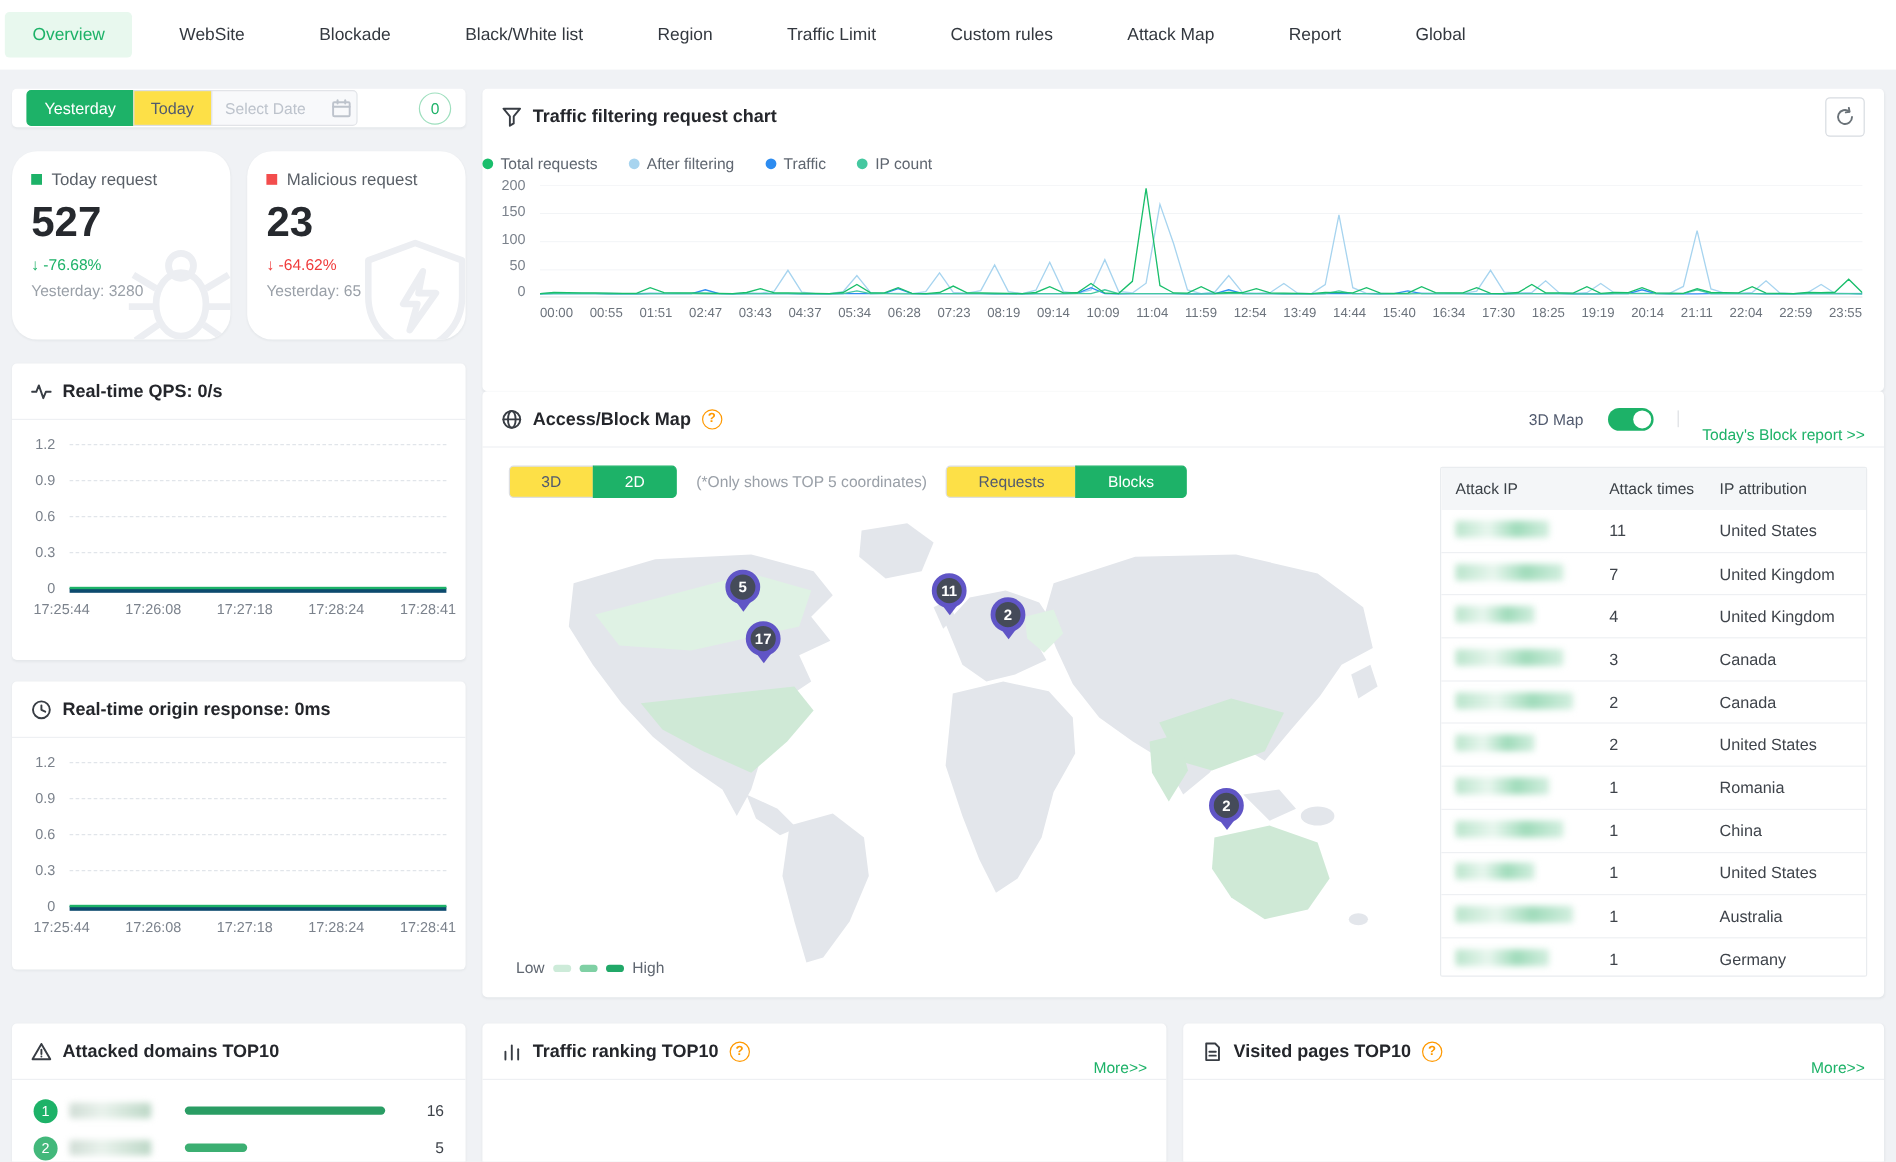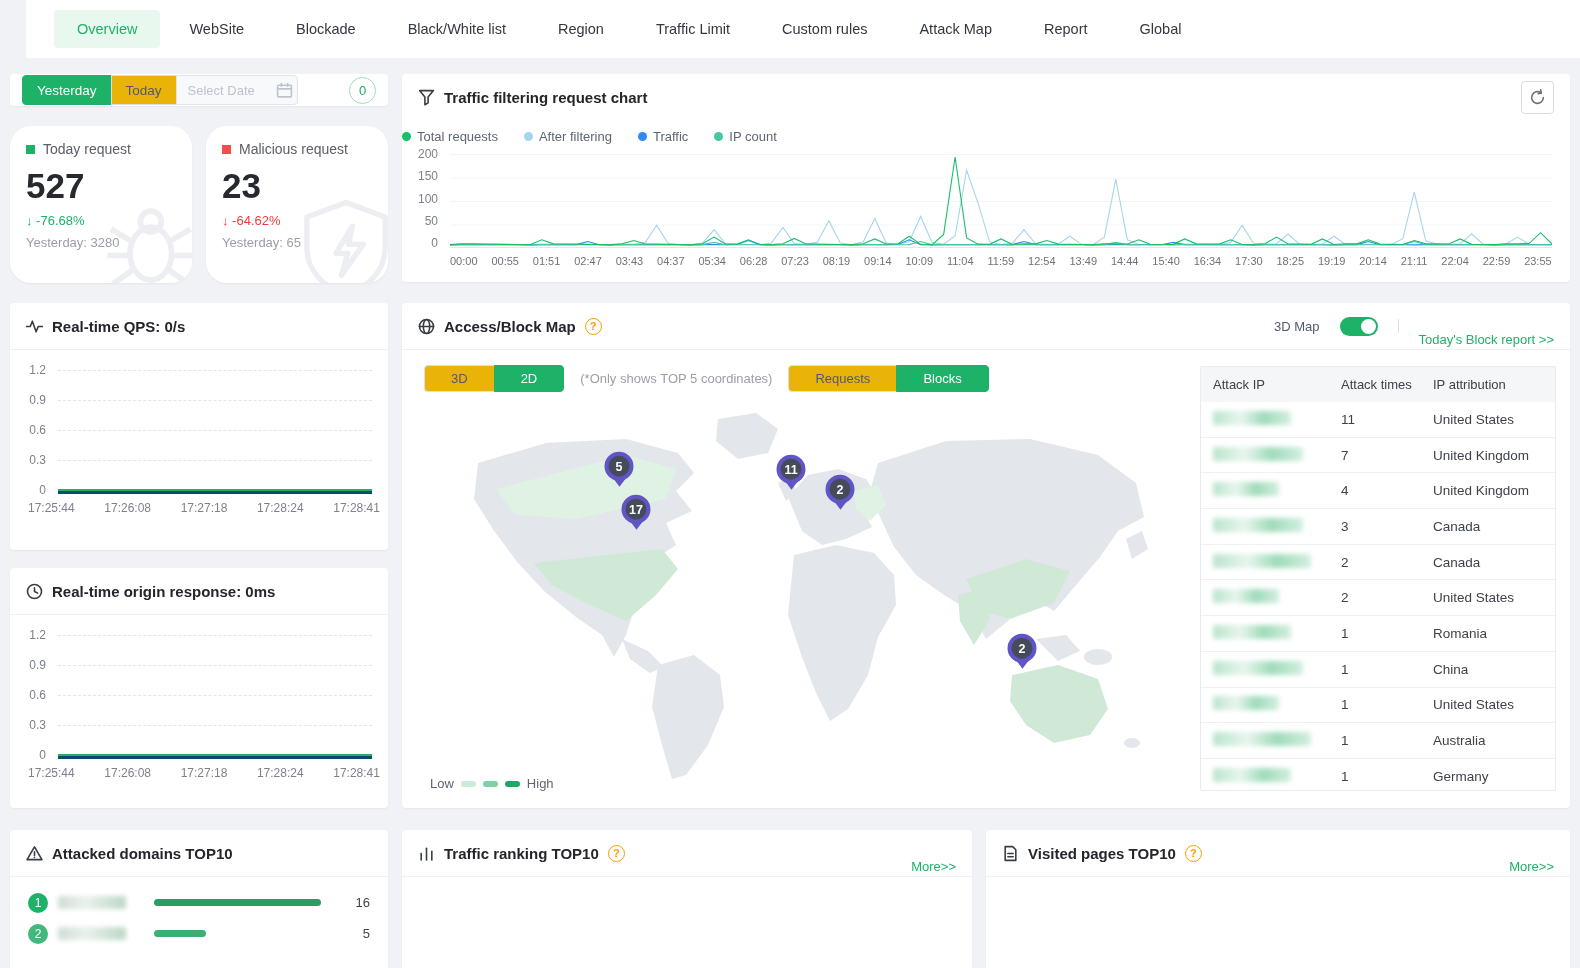--- a/index.html
+++ b/index.html
@@ -3,39 +3,39 @@
 <meta charset="utf-8">
 <style>
   * { box-sizing: border-box; }
   html,body { margin:0; padding:0; }
   body {
     width:1580px; height:968px; overflow:hidden;
     background:#f0f2f5; color:#515a6e;
     font-family:"Liberation Sans", sans-serif; font-size:14px;
   }
   
-  .nav { background:#fff; height:58px; display:flex; align-items:center; padding:0 28px; gap:6px;margin-left:26px; }
+  .nav { background:#fff; height:58px; display:flex; align-items:center; padding:0 4px; gap:16px; }
   .tab { padding:11px 23px; font-size:14.5px; color:#33383f; border-radius:4px; cursor:pointer; white-space:nowrap; }
   .tab.active { background:#e8f8ee; color:#1db268; }
   
   .main { display:flex; gap:14px; padding:16px 10px 0 10px; }
   .col-left { width:378px; display:flex; flex-direction:column; }
   .col-right { width:1168px; display:flex; flex-direction:column; }
   .panel { background:#fff; border-radius:4px; box-shadow:0 1px 2px rgba(20,30,40,.05); }
   .phead { height:47px; display:flex; align-items:center; gap:9px; padding:0 16px; border-bottom:1px solid #eef0f3; }
   .phead.noline { border-bottom:none; }
   .ptitle { font-size:15px; font-weight:bold; color:#24262b; }
   .icon16 { width:17px; height:17px; flex:none; }
   .help { width:17px; height:17px; border:1px solid #ff9900; border-radius:50%; color:#ff9900;
           font-size:11px; font-weight:bold; display:inline-flex; align-items:center; justify-content:center; }
   .grn-link { color:#1db268; font-size:13px; cursor:pointer; white-space:nowrap;margin-top:26px; }
   
   .datebar { height:32px; display:flex; align-items:center; padding:0 12px; margin-bottom:20px; }
   .seg { display:inline-flex; }
-  .seg-btn { padding:6px 14px; font-size:13.5px; border:1px solid #dcdee2; background:#eab308; color:#515a6e; cursor:pointer; }
+  .seg-btn { padding:6px 14px; font-size:13.5px; border:1px solid #dcdee2; background:#fde047; color:#515a6e; cursor:pointer; }
   .seg-btn + .seg-btn, .seg > * + * { margin-left:-1px; }
   .seg > *:first-child { border-radius:4px 0 0 4px; }
   .seg > *:last-child { border-radius:0 4px 4px 0; }
   .seg-btn.active { background:#1db268; border-color:#1db268; color:#fff; }
   .date-input { display:inline-flex; align-items:center; gap:6px; border:1px solid #e2e4e8; background:#f8f9fb; padding:0 9px; height:30px; width:122px; }
   .date-input input { border:none; outline:none; background:transparent; width:84px; font-size:13px; color:#8b929c; font-family:"Liberation Sans",sans-serif; }
   .date-input input::placeholder { color:#bdc3cc; }
   .badge0 { margin-left:auto; width:27px; height:27px; border-radius:50%; border:1px solid #9edfbe; color:#1db268;
             display:flex; align-items:center; justify-content:center; font-size:13px; }
   
@@ -56,21 +56,21 @@
   .gline { position:absolute; left:0; right:0; border-top:1px dashed #e1e5ea; }
   .gline.g1{top:0} .gline.g2{top:25%} .gline.g3{top:50%} .gline.g4{top:75%}
   .flatline { position:absolute; left:0; right:0; bottom:-1px; height:2px; background:#1db268; }
   .ylabels { position:absolute; left:-40px; top:0; bottom:0; width:32px; }
   .ylabels span { position:absolute; right:4px; transform:translateY(-50%); font-size:12px; color:#7b828c; }
   .ylabels span:nth-of-type(1){top:0} .ylabels span:nth-of-type(2){top:25%}
   .ylabels span:nth-of-type(3){top:50%} .ylabels span:nth-of-type(4){top:75%}
   .ylabels span:nth-of-type(5){top:100%}
   .xlabels { display:flex; justify-content:space-between; margin:7px -8px 0 -30px; font-size:12px; color:#7b828c; }
   
-  .traffic-panel { height:208px; margin-bottom:21px; }
+  .traffic-panel { height:252px; }
   .refresh-btn { margin-left:auto; width:33px; height:33px; border:1px solid #d8dce1; border-radius:4px; background:#fff;
                  display:flex; align-items:center; justify-content:center; cursor:pointer; }
   .legend-row { display:flex; justify-content:flex-start; gap:26px; margin:8px 0 10px; font-size:13px; color:#5f6670; }
   .legend-item { display:flex; align-items:center; gap:6px; cursor:pointer; }
   .ldot { width:9px; height:9px; border-radius:50%; }
   .big-chart { position:relative; margin:0 18px 0 16px; padding-left:32px; }
   .big-plot { position:relative; height:94px; border-bottom:1px solid #e4e7ea;
               background-image:linear-gradient(#f2f4f6 1px, transparent 1px); background-size:100% 23.5px; }
   .big-plot svg { position:absolute; left:0; top:0; width:100%; height:100%; }
   .big-y { position:absolute; left:0; top:0; bottom:24px; width:26px; }

